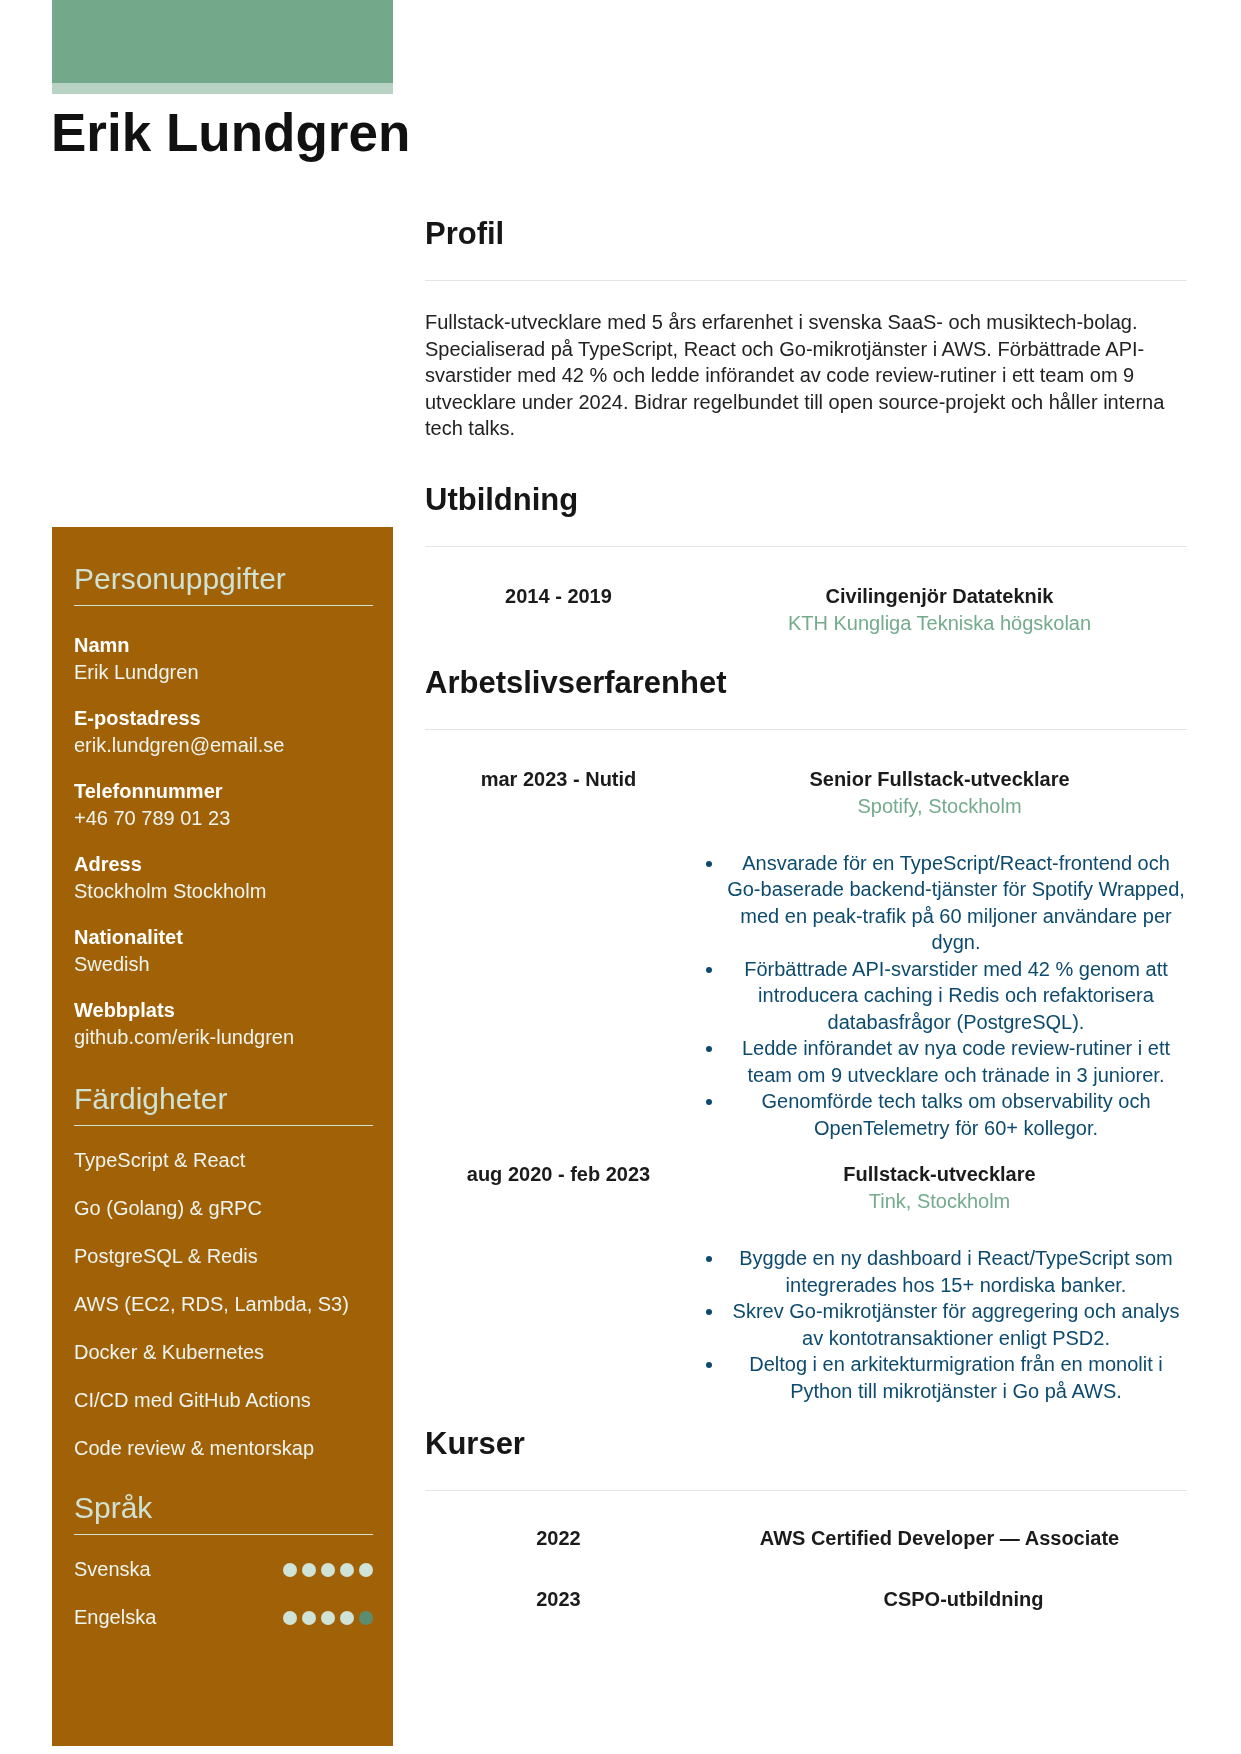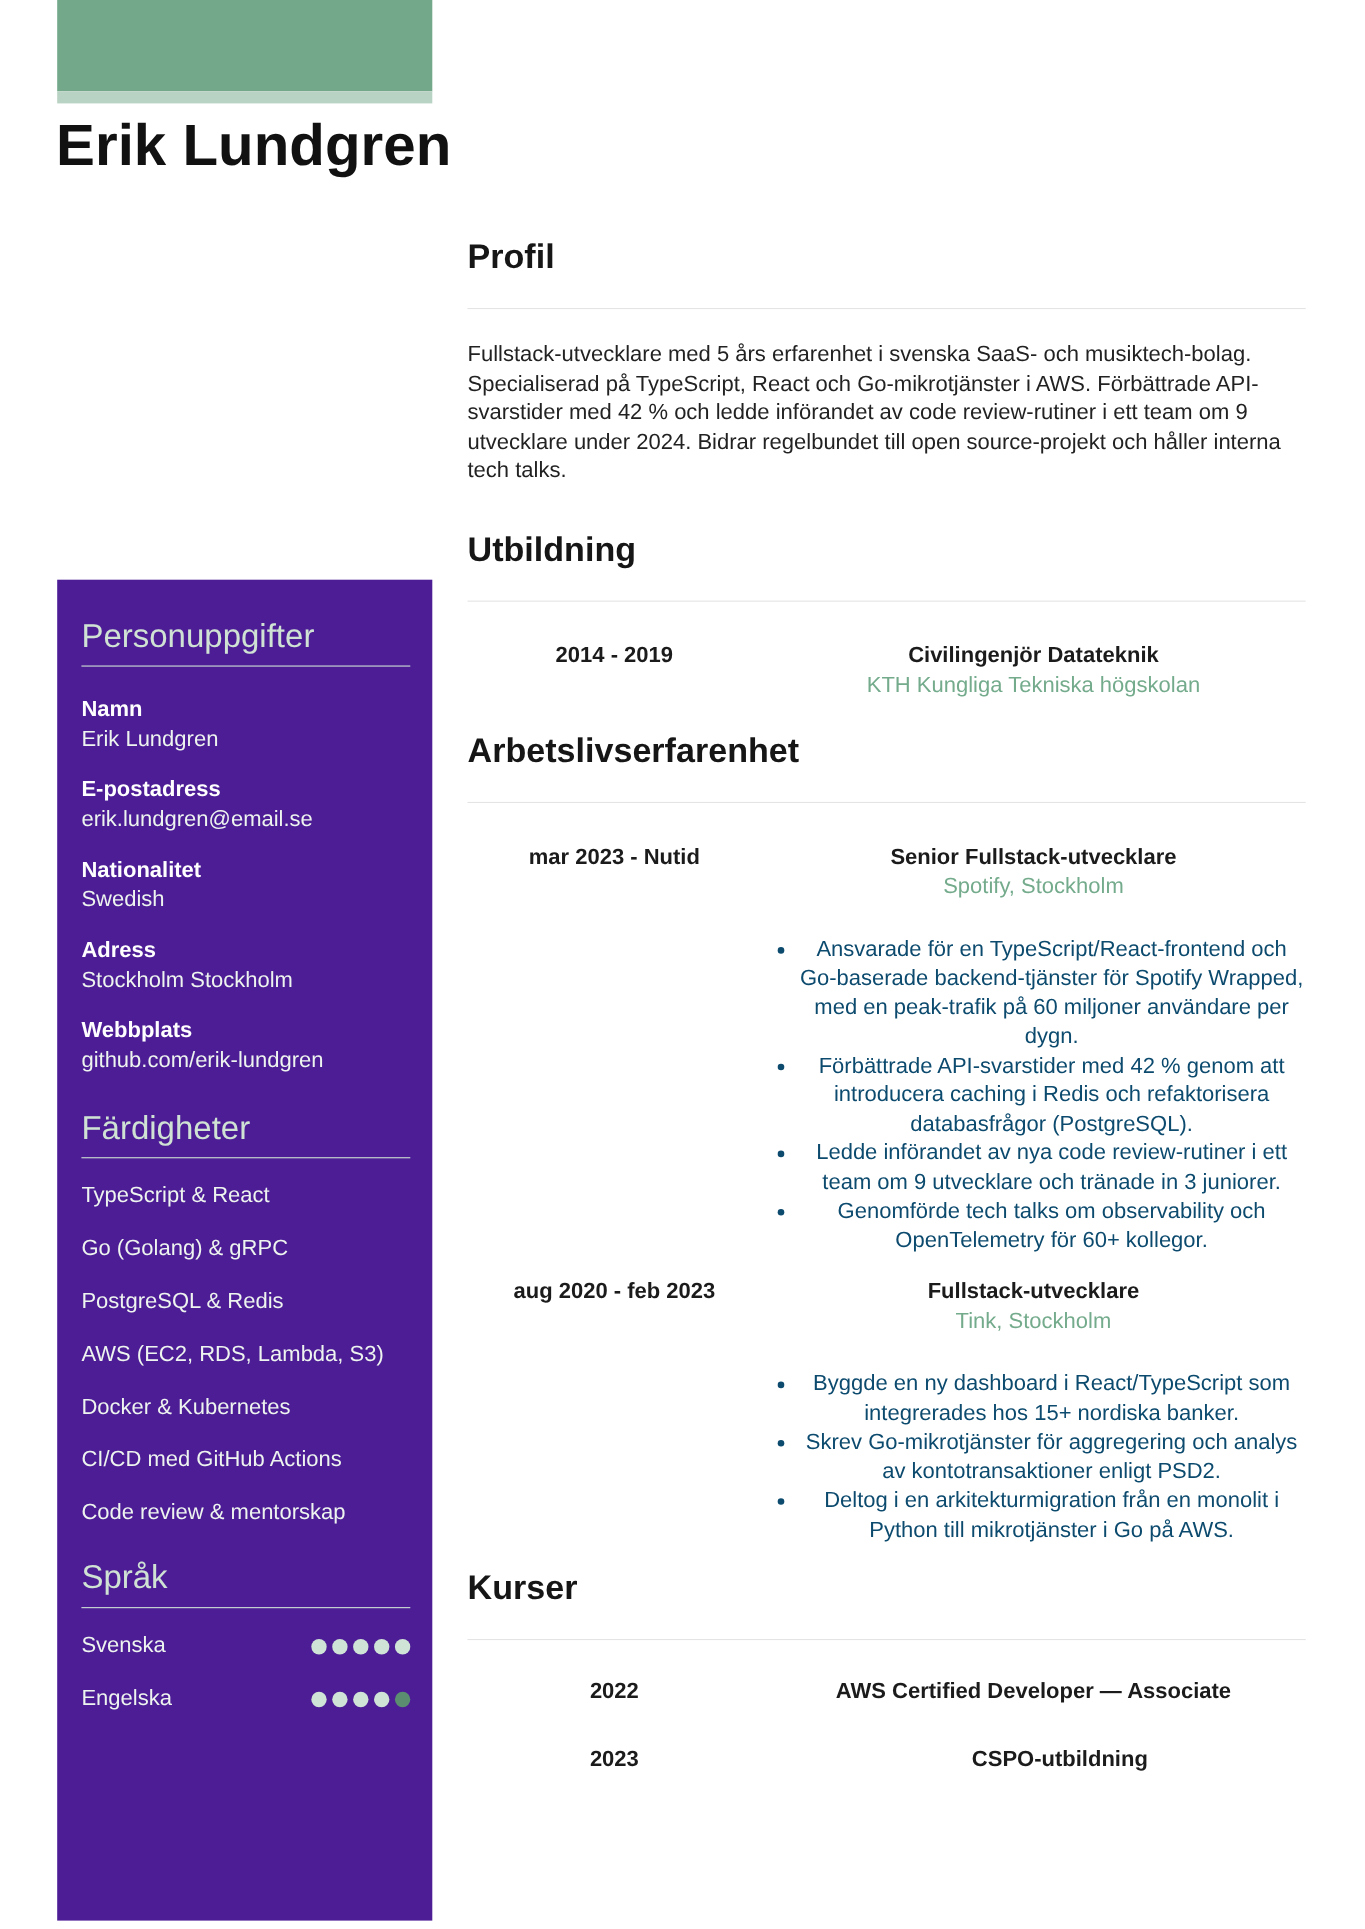--- a/index.html
+++ b/index.html
@@ -21,21 +21,21 @@
     background:#b8d3c3;
   }
   .name{
     position:absolute;left:51px;top:103px;margin:0;
     font-size:53px;line-height:60px;font-weight:700;color:#111111;
     white-space:nowrap;
   }
   
   .sidebar{
     position:absolute;left:52px;top:527px;width:341px;height:1219px;
-    background:#4c1d95;
+    background:#a16207;
     box-sizing:border-box;
     padding:34px 20px 0 22px;
   }
   .sb-heading{
     margin:0;
     font-size:30px;line-height:36px;font-weight:400;
     color:#cfe2d4;
     border-bottom:1px solid #cfe2d4;
     padding-bottom:8px;
   }
@@ -121,26 +121,30 @@
 
     <div class="field first">
       <div class="field-label">Namn</div>
       <div class="field-value">Erik Lundgren</div>
     </div>
     <div class="field">
       <div class="field-label">E-postadress</div>
       <div class="field-value">erik.lundgren@email.se</div>
     </div>
     <div class="field">
+      <div class="field-label">Telefonnummer</div>
+      <div class="field-value">+46 70 789 01 23</div>
+    </div>
+    <div class="field">
+      <div class="field-label">Adress</div>
+      <div class="field-value">Stockholm Stockholm</div>
+    </div>
+    <div class="field">
       <div class="field-label">Nationalitet</div>
       <div class="field-value">Swedish</div>
-    </div>
-    <div class="field">
-      <div class="field-label">Adress</div>
-      <div class="field-value">Stockholm Stockholm</div>
     </div>
     <div class="field">
       <div class="field-label">Webbplats</div>
       <div class="field-value">github.com/erik-lundgren</div>
     </div>
 
     <h3 class="sb-heading skills-heading">Färdigheter</h3>
 
     <div class="skill">TypeScript &amp; React</div>
     <div class="skill">Go (Golang) &amp; gRPC</div>

